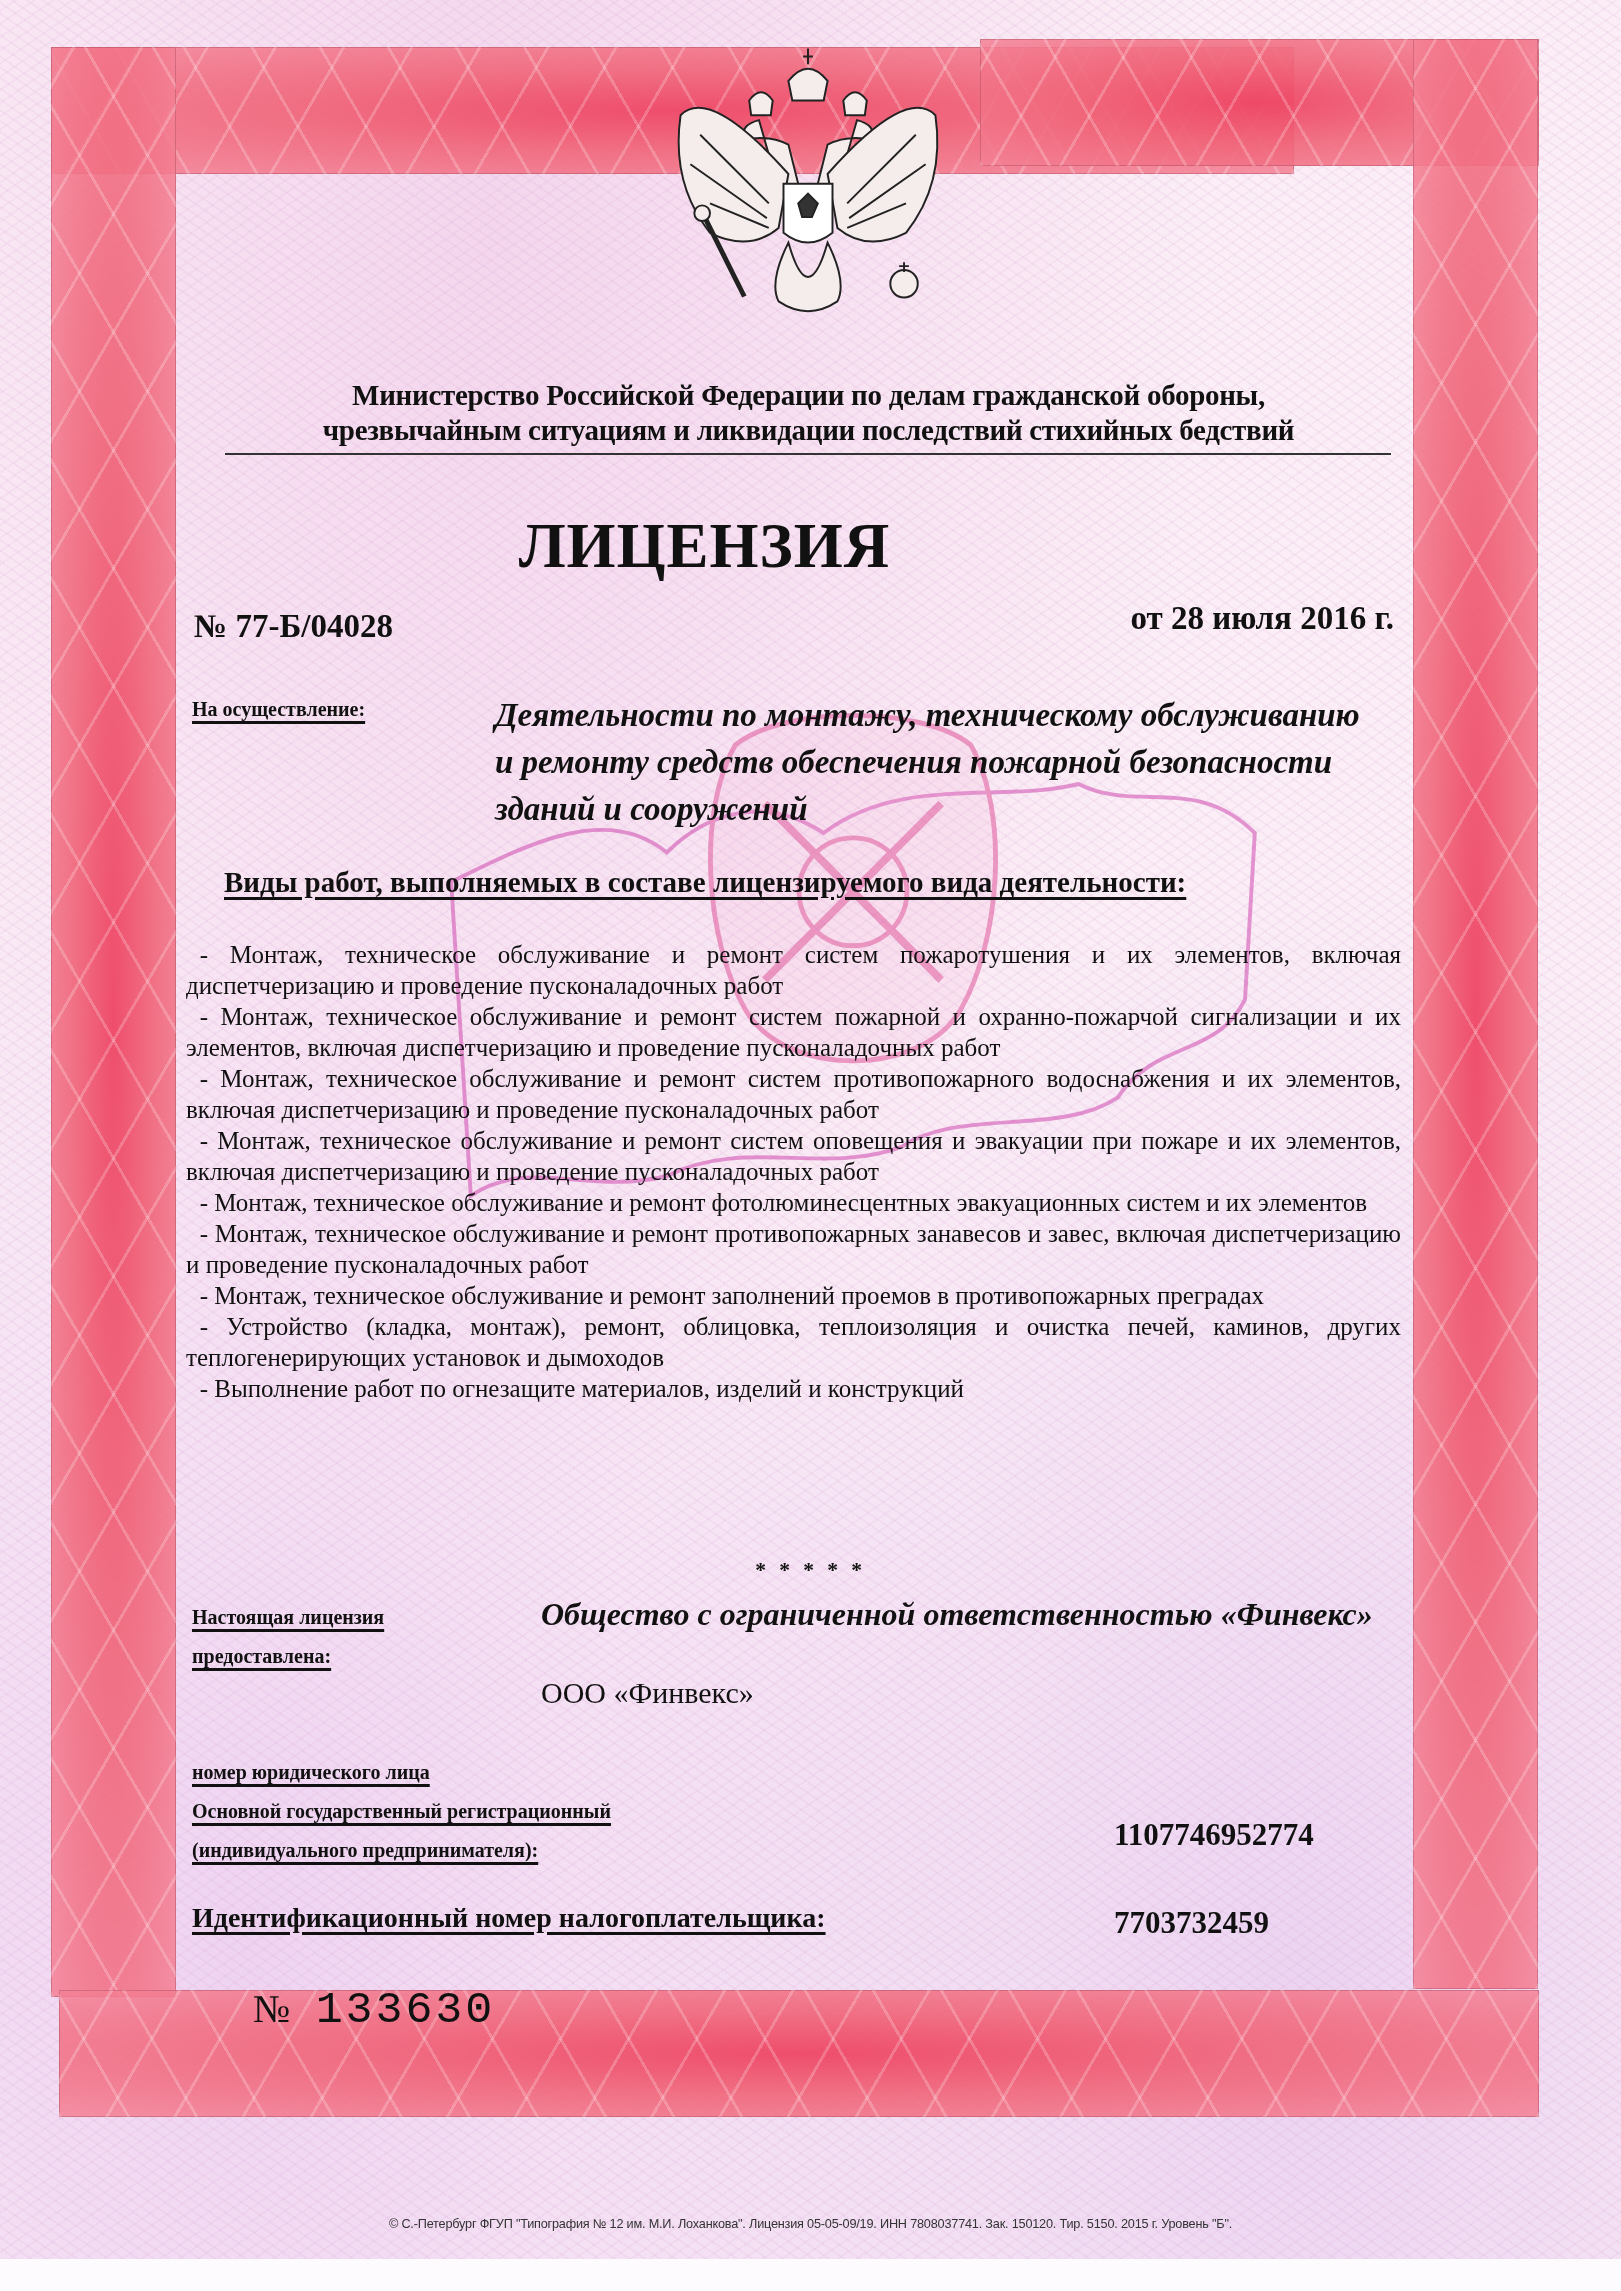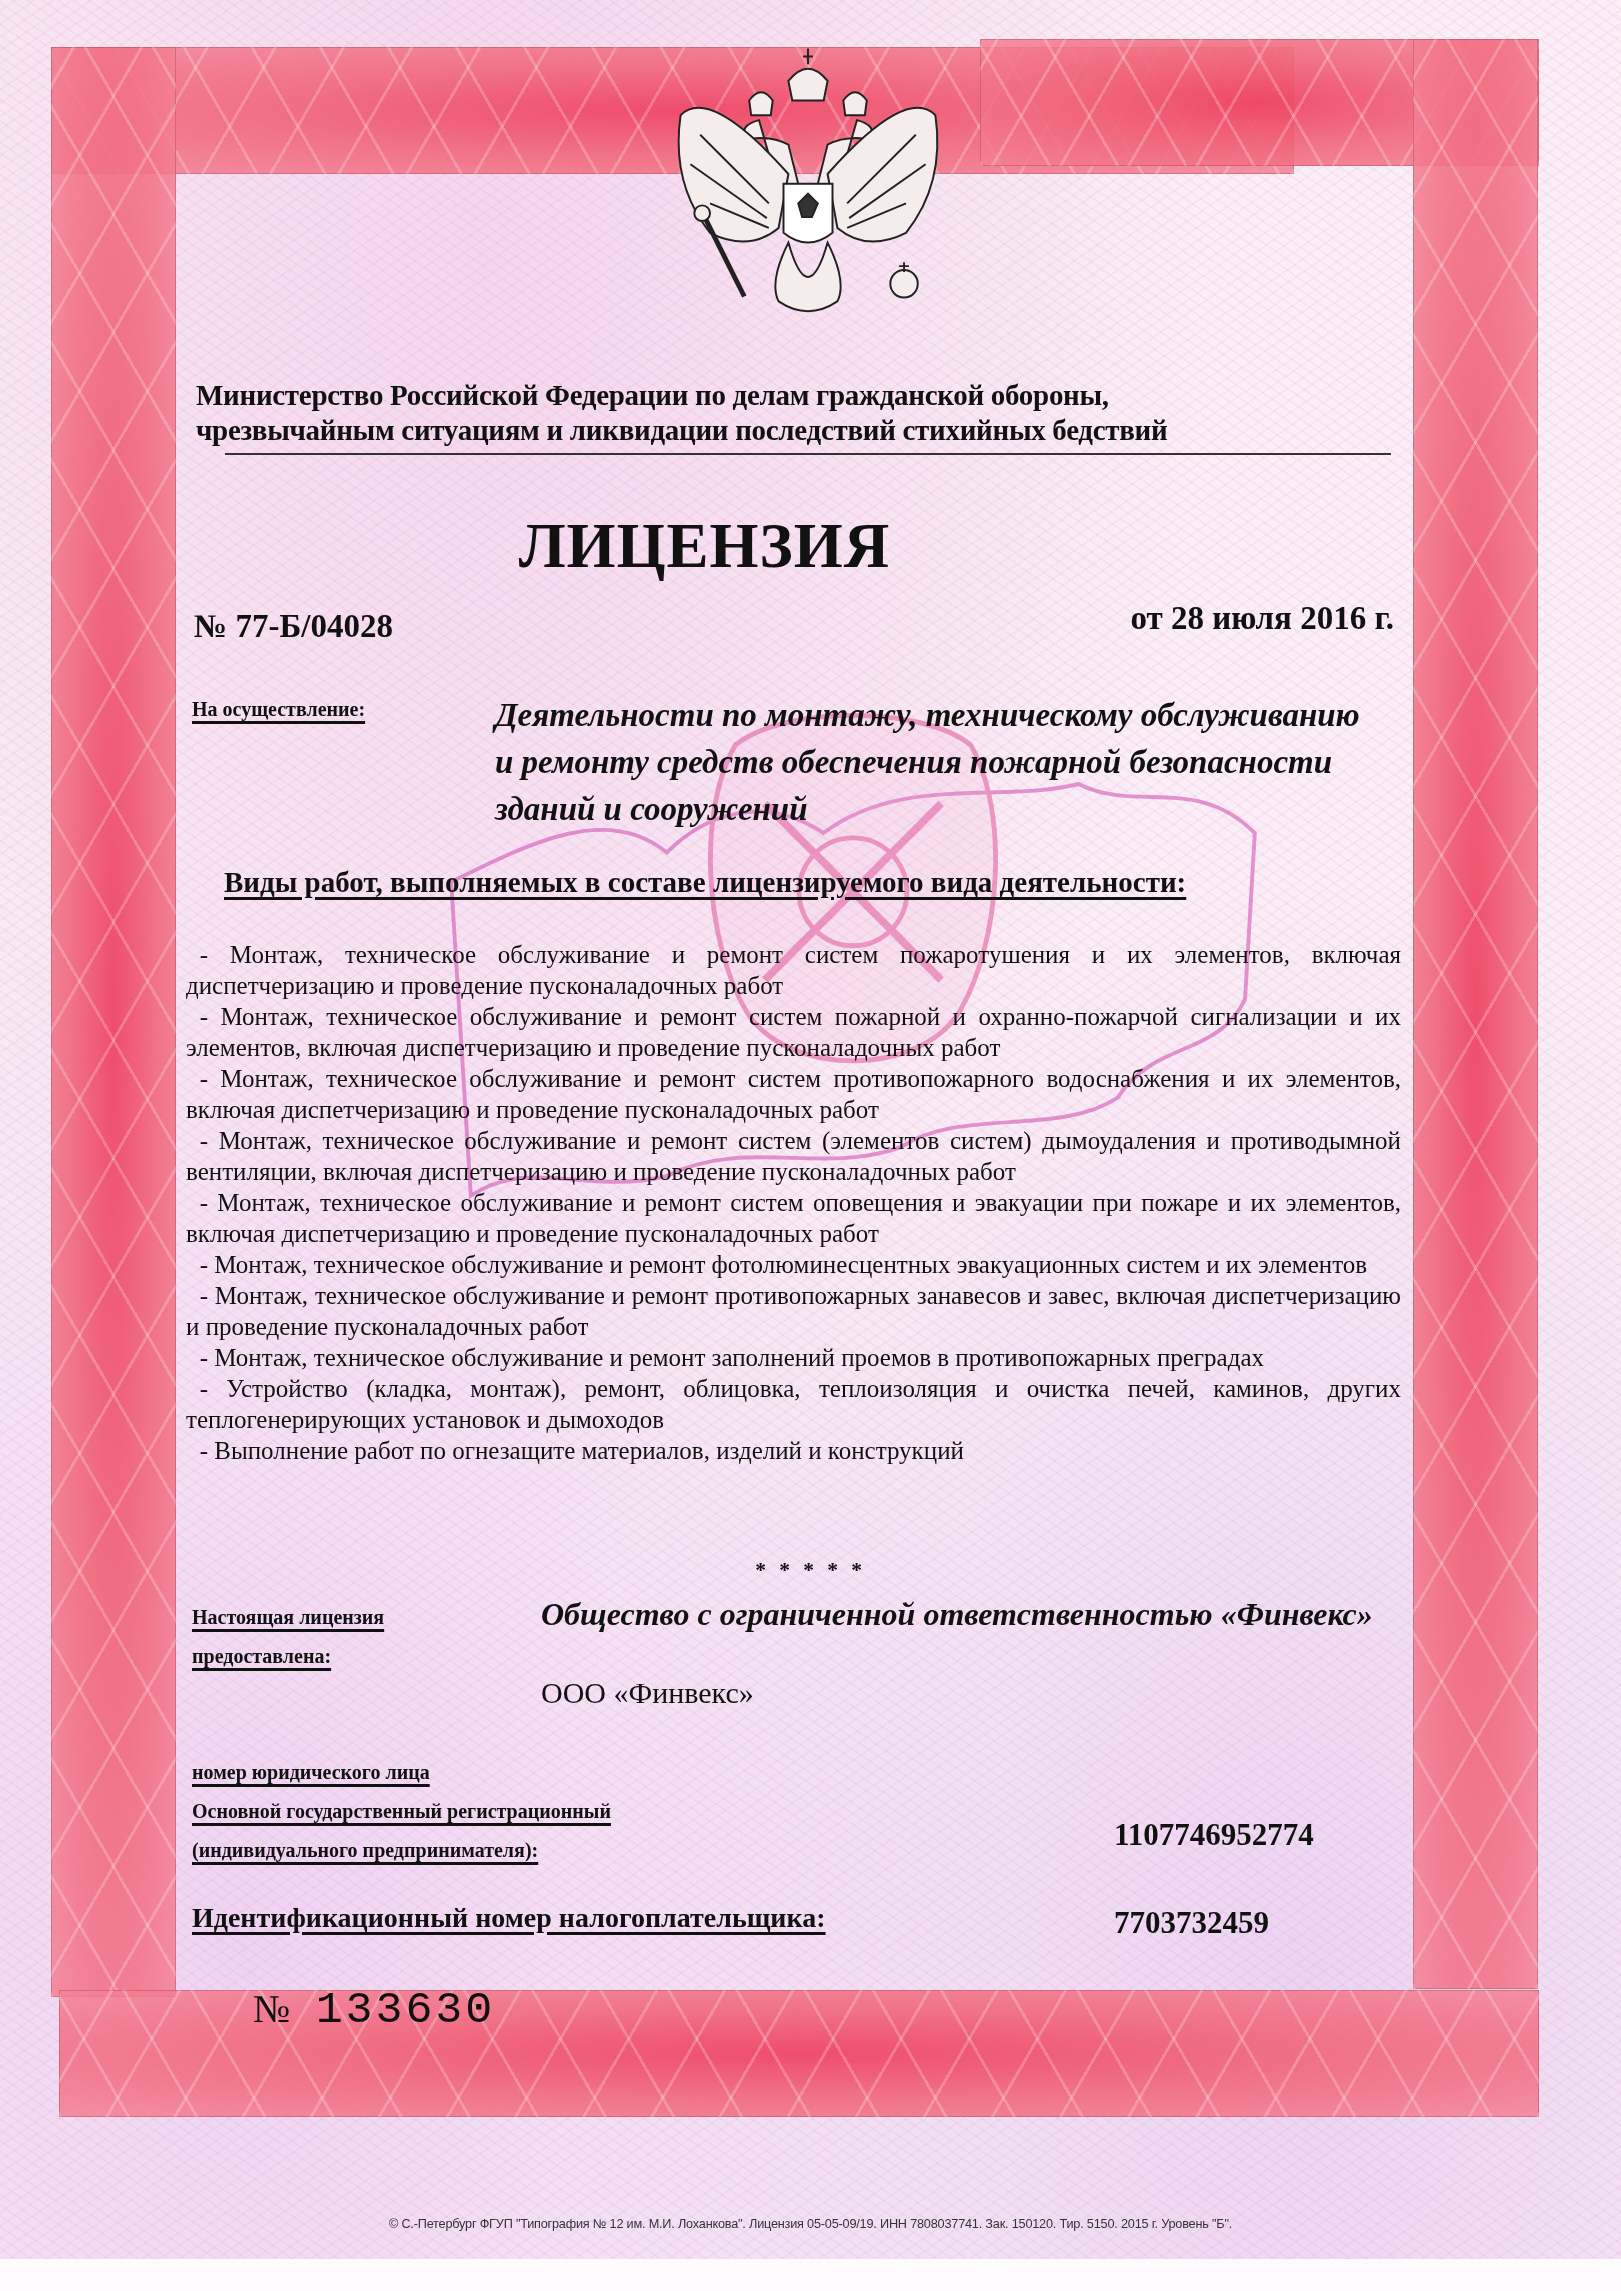--- a/index.html
+++ b/index.html
@@ -37,21 +37,21 @@
   .fb-left   { left:51px;  top:47px;   width:125px;  height:1950px; }
   .fb-right  { left:1413px; top:39px;  width:125px;  height:1950px; }
   .fb-top2   { left:980px; top:39px;  width:559px;  height:127px; }
   .fb-bottom { left:59px;  top:1990px; width:1480px; height:127px; }
 
   
   .watermark { position:absolute; left:412px; top:686px; width:882px; height:784px; pointer-events:none; opacity:0.55; }
 
   .emblem { position:absolute; left:651px; top:27.4px; width:314px; height:294px; }
 
-  .ministry { position:absolute; left:196px; top:378px; width:1225px; 
+  .ministry { position:absolute; left:196px; top:378px; width:1225px; text-align:center;
     font-weight:bold; font-size:29px; line-height:35px; letter-spacing:-0.3px; }
   .ministry-rule { position:absolute; left:225px; top:453px; width:1166px; height:2px; background:#333; }
 
   .title { position:absolute; left:0; width:1409px; top:510px; text-align:center;
     font-weight:bold; font-size:63px; letter-spacing:1px; }
 
   .lic-num { position:absolute; left:194px; top:608px; font-weight:bold; font-size:33px; }
   .lic-date { position:absolute; right:227px; top:600px; font-weight:bold; font-size:33px; }
 
   .label-u { font-weight:bold; font-size:20px; text-decoration:underline; text-decoration-thickness:2.9px; text-underline-offset:4.9px; }
@@ -144,21 +144,20 @@
 
 <div class="activity-label label-u">На осуществление:</div>
 <div class="activity-text">Деятельности по монтажу, техническому обслуживанию и ремонту средств обеспечения пожарной безопасности зданий и сооружений</div>
 
 <div class="works-head label-u">Виды работ, выполняемых в составе лицензируемого вида деятельности:</div>
 
 <div class="works">
   <p>- Монтаж, техническое обслуживание и ремонт систем пожаротушения и их элементов, включая диспетчеризацию и проведение пусконаладочных работ</p>
   <p>- Монтаж, техническое обслуживание и ремонт систем пожарной и охранно-пожарчой сигнализации и их элементов, включая диспетчеризацию и проведение пусконаладочных работ</p>
   <p>- Монтаж, техническое обслуживание и ремонт систем противопожарного водоснабжения и их элементов, включая диспетчеризацию и проведение пусконаладочных работ</p>
-  <p>- Монтаж, техническое обслуживание и ремонт систем (элементов систем) дымоудаления и противодымной вентиляции, включая диспетчеризацию и проведение пусконаладочных работ</p>
   <p>- Монтаж, техническое обслуживание и ремонт систем оповещения и эвакуации при пожаре и их элементов, включая диспетчеризацию и проведение пусконаладочных работ</p>
   <p>- Монтаж, техническое обслуживание и ремонт фотолюминесцентных эвакуационных систем и их элементов</p>
   <p>- Монтаж, техническое обслуживание и ремонт противопожарных занавесов и завес, включая диспетчеризацию и проведение пусконаладочных работ</p>
   <p>- Монтаж, техническое обслуживание и ремонт заполнений проемов в противопожарных преградах</p>
   <p>- Устройство (кладка, монтаж), ремонт, облицовка, теплоизоляция и очистка печей, каминов, других теплогенерирующих установок и дымоходов</p>
   <p>- Выполнение работ по огнезащите материалов, изделий и конструкций</p>
 </div>
 
 <div class="stars">* * * * *</div>
 

